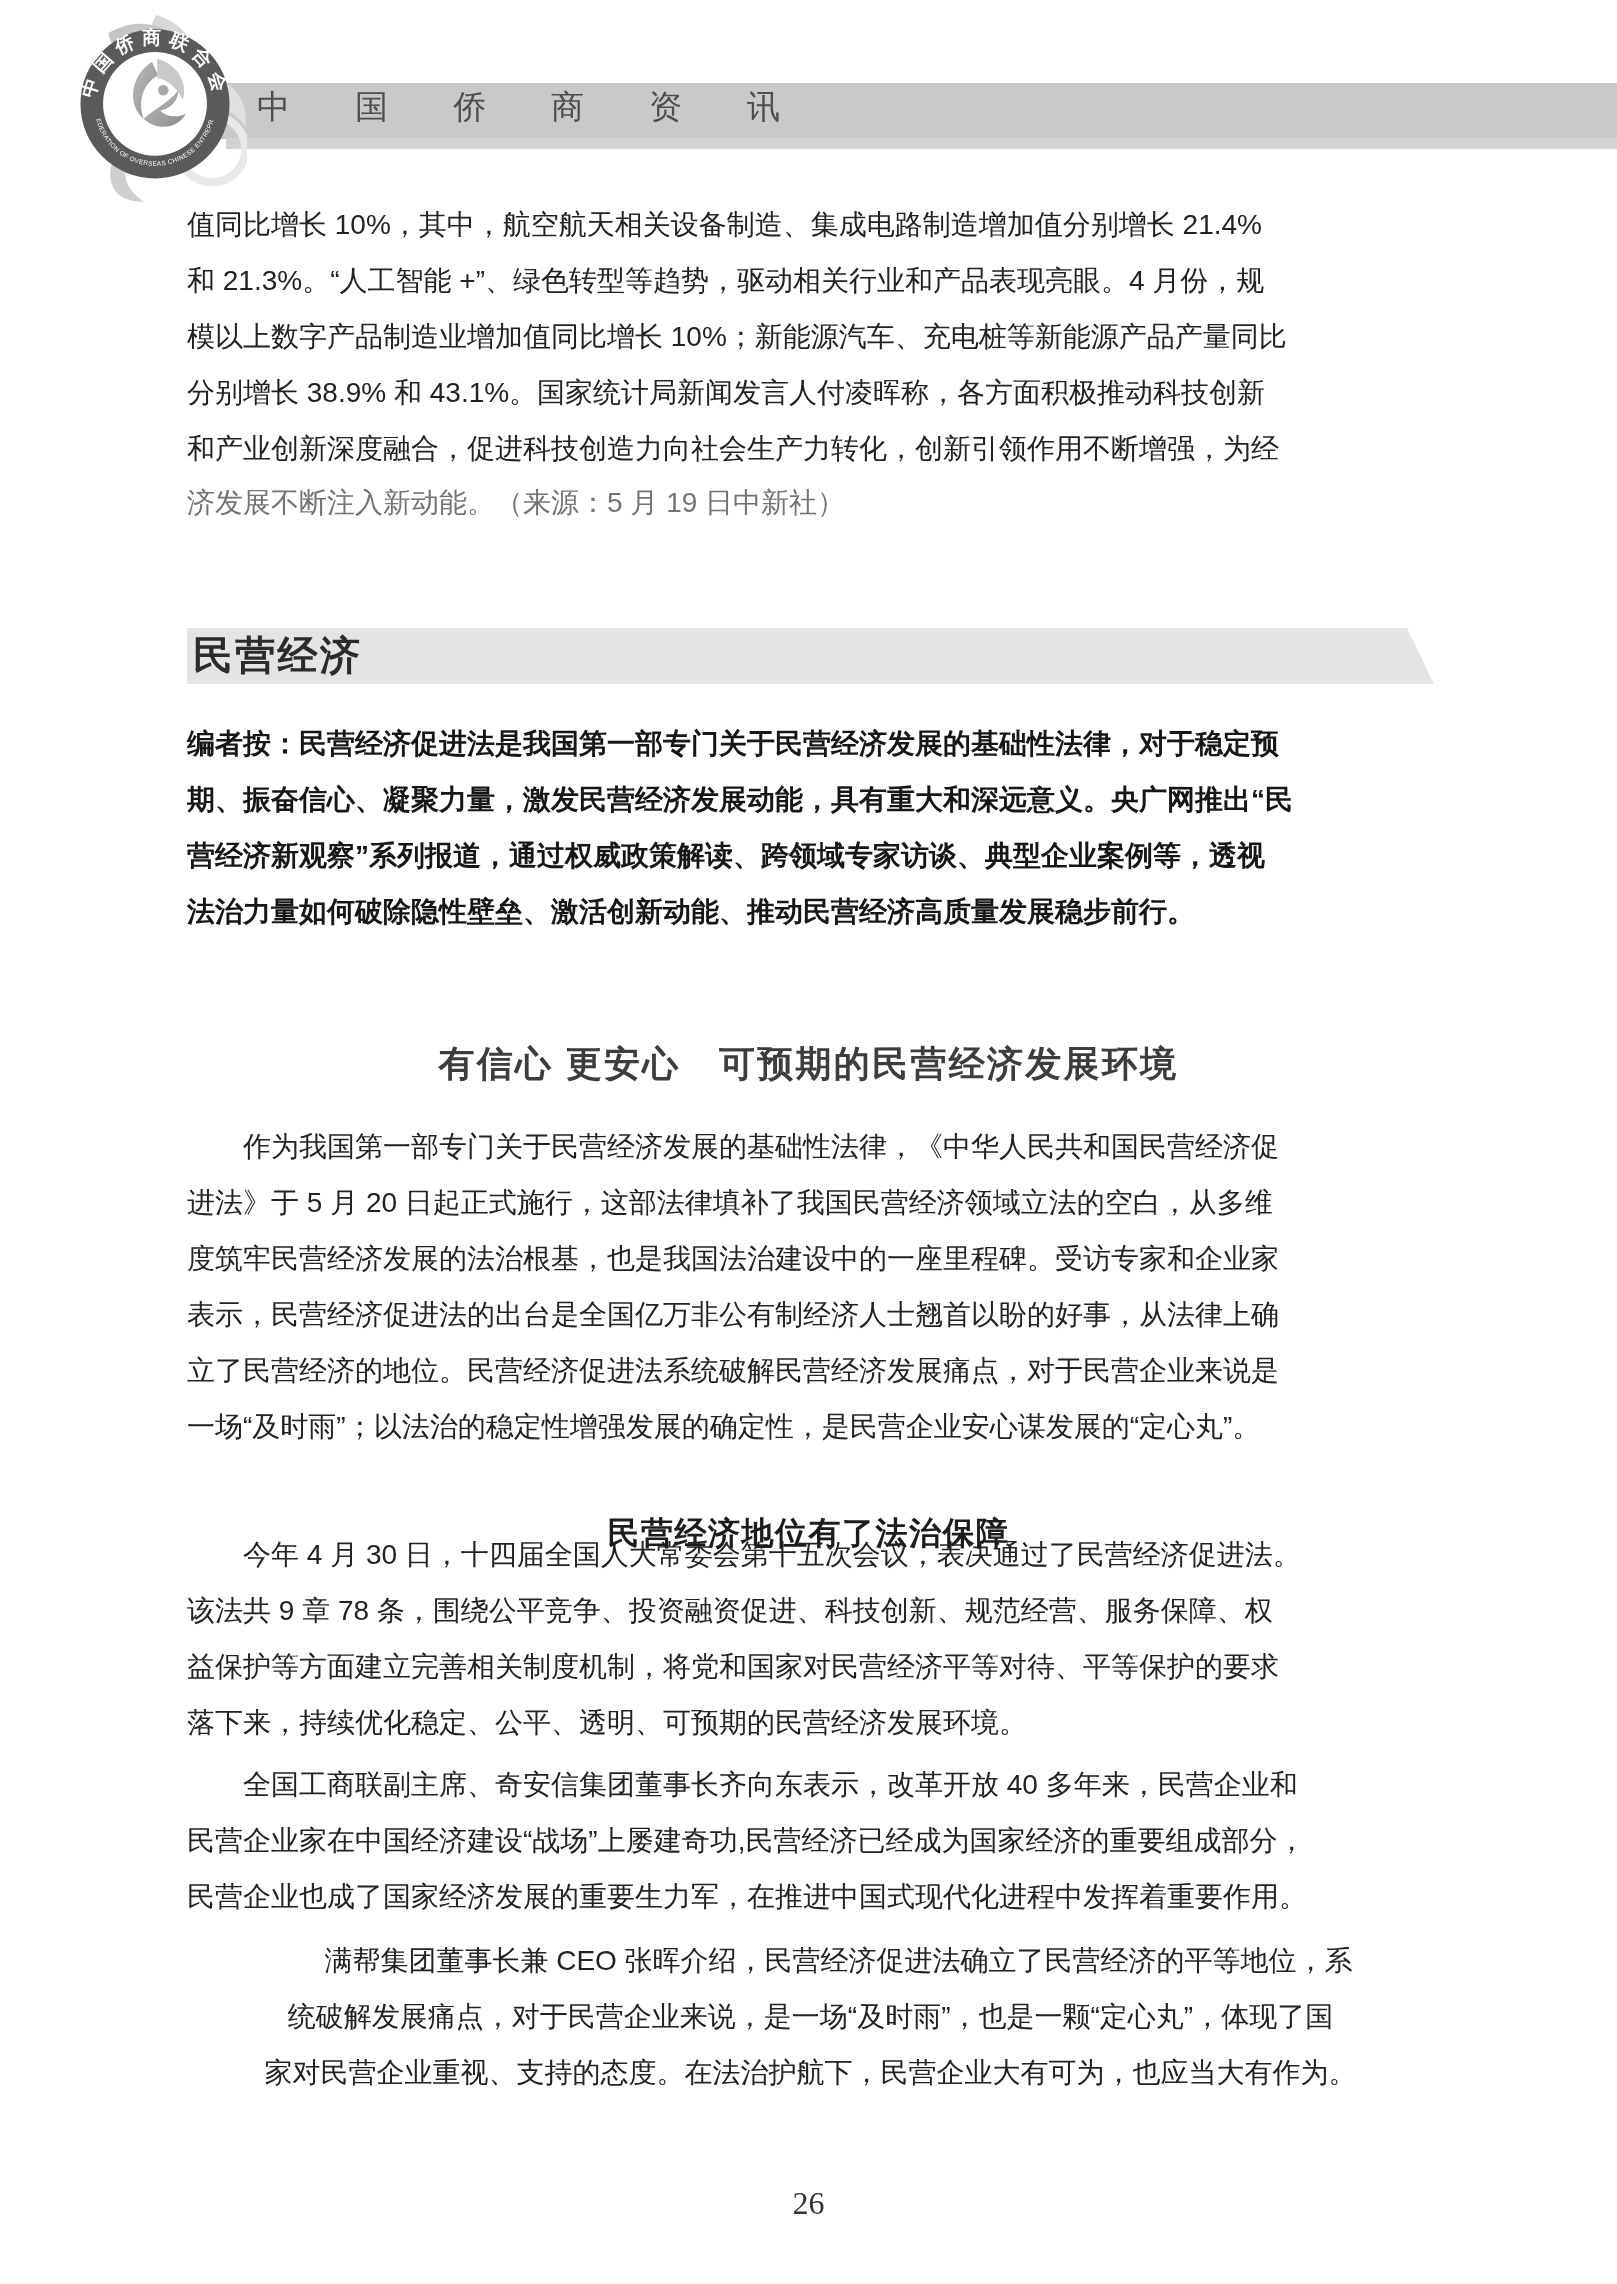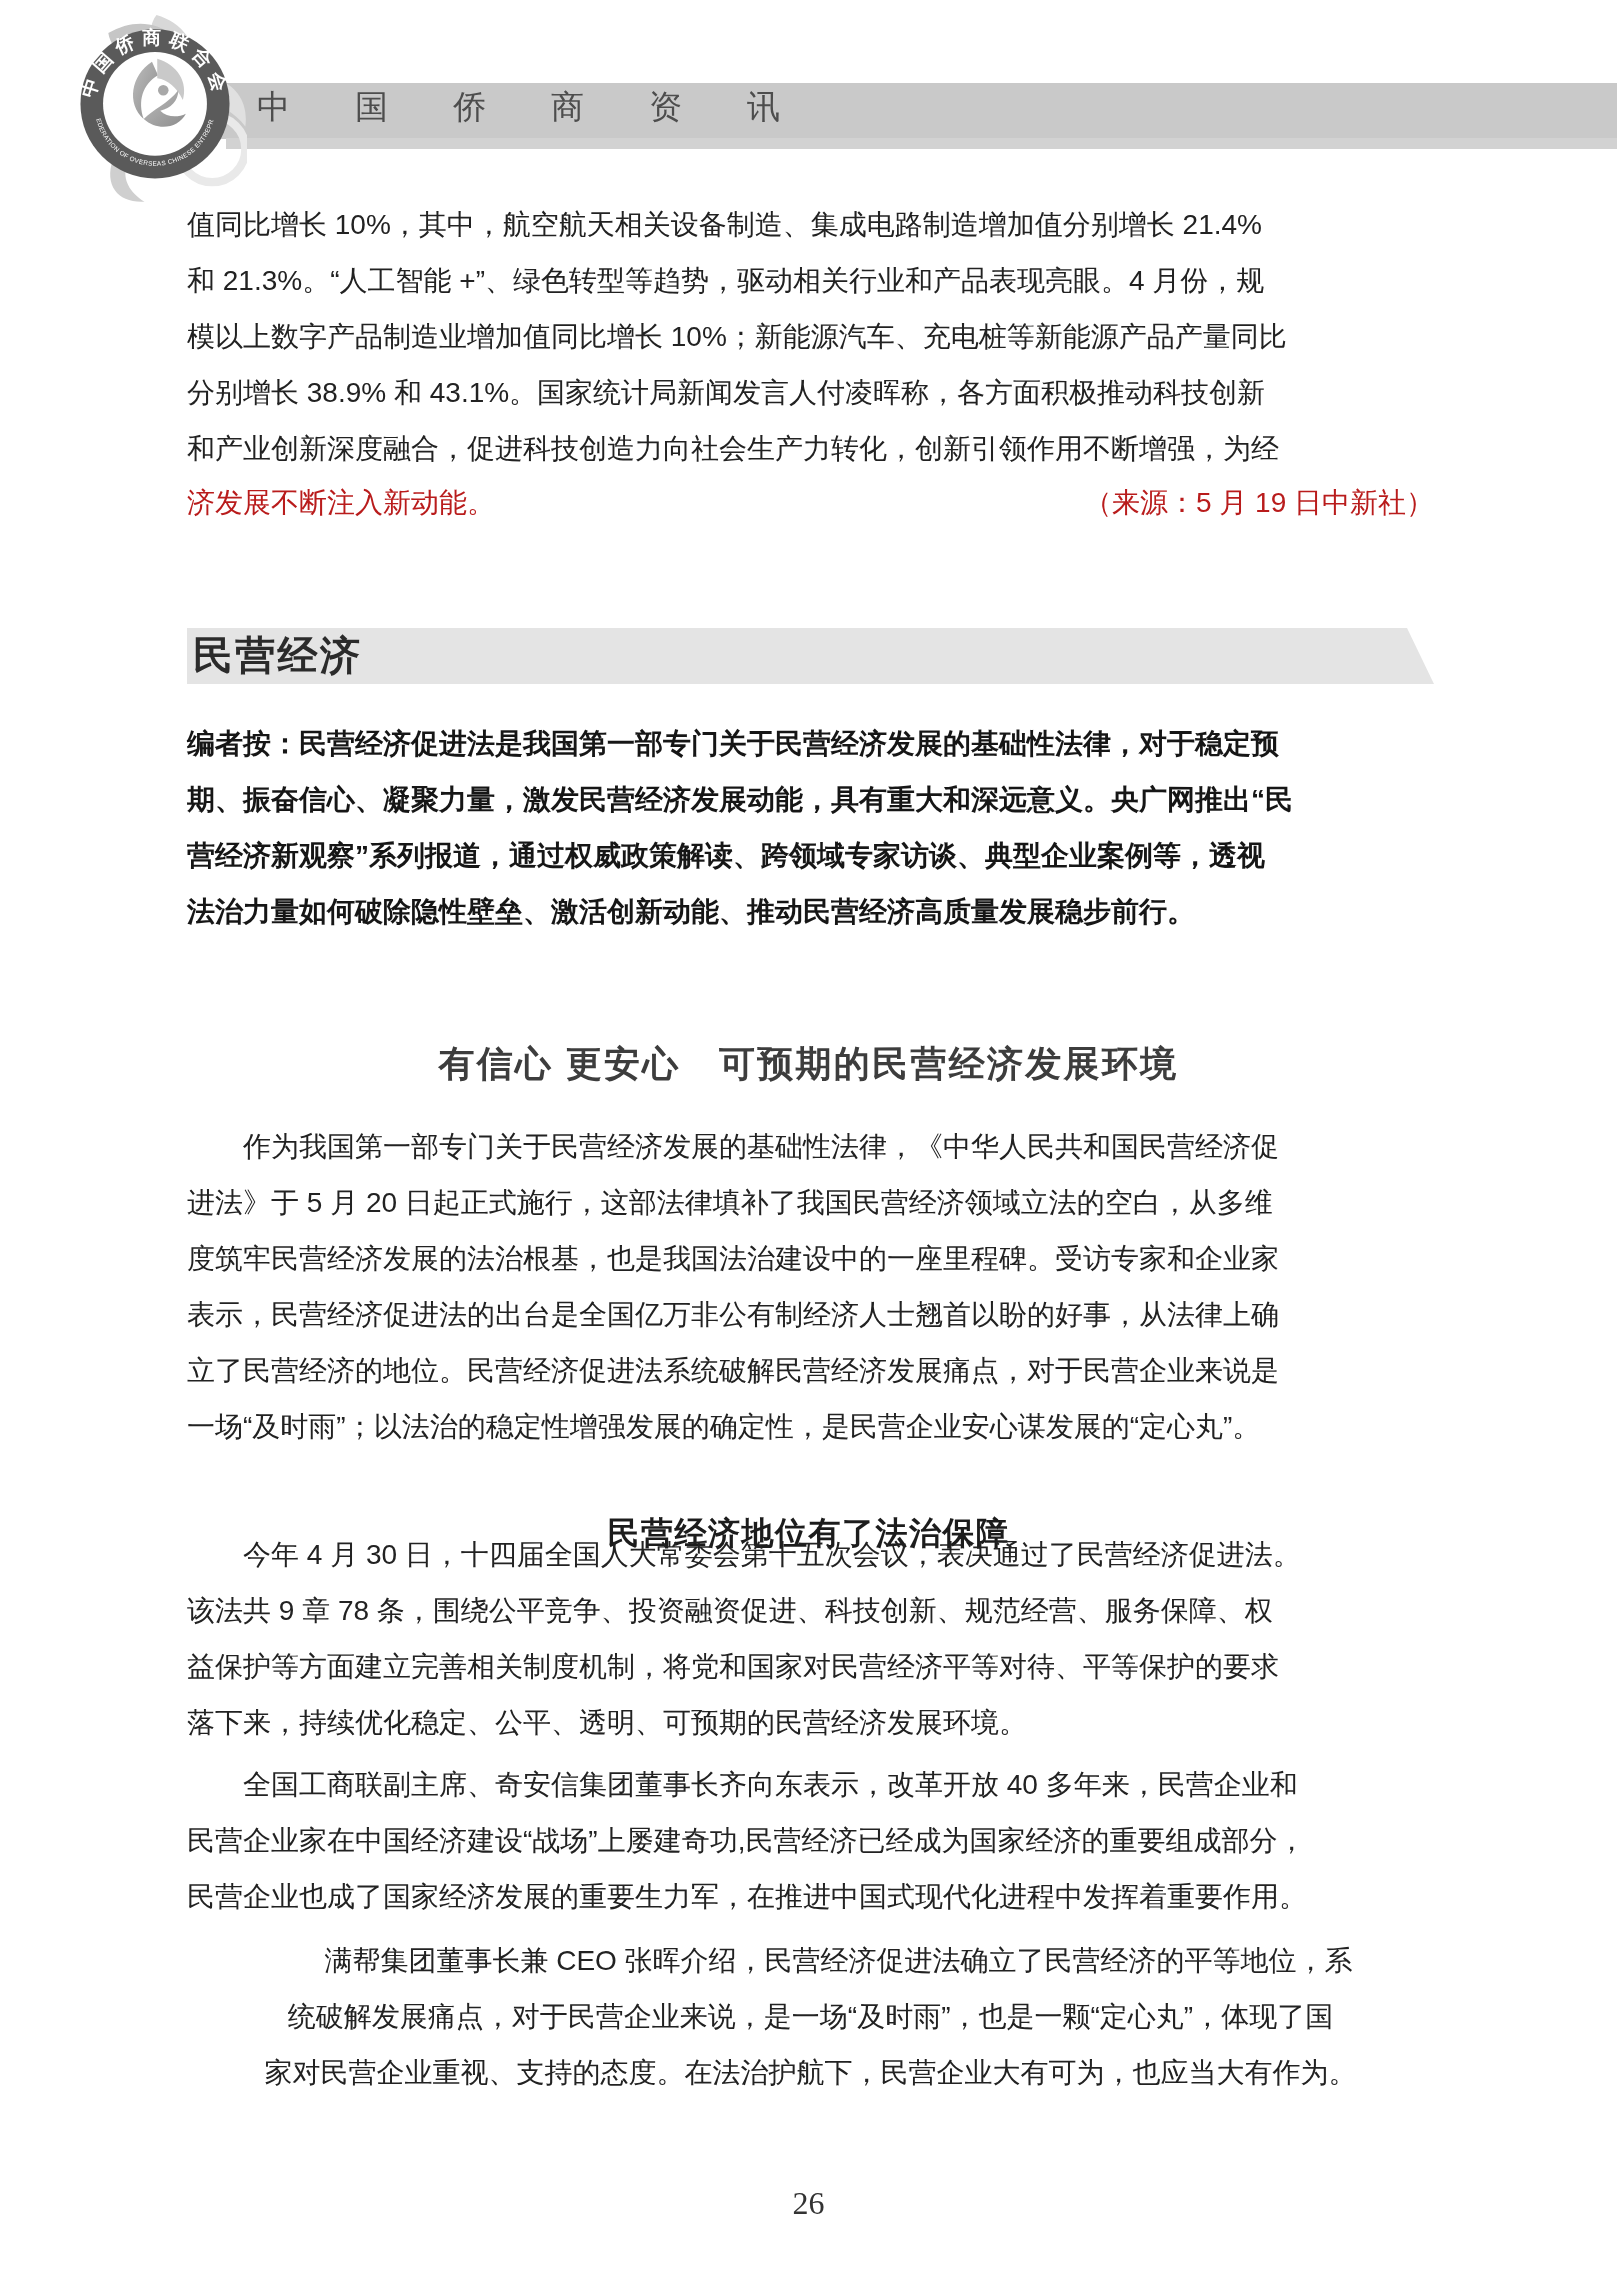--- a/index.html
+++ b/index.html
@@ -52,22 +52,22 @@
     line-height:56px;
     white-space:pre-line;
     color:#222222;
   }
   .intro{ top:197px; }
   .intro-lastline{
     position:absolute;
     left:187px; top:475px;
     width:1247px;
     font-size:28px; line-height:56px;
-    display:flex; justify-content:space-between;
-    color:#b91c1c;
+    display:flex; 
+    color:#737373;
   }
 
   
   .section-bar{
     position:absolute;
     left:187px; top:628px;
     width:1247px; height:56px;
     background:#e4e4e4;
     clip-path:polygon(0 0, calc(100% - 27px) 0, 100% 100%, 0 100%);
   }

